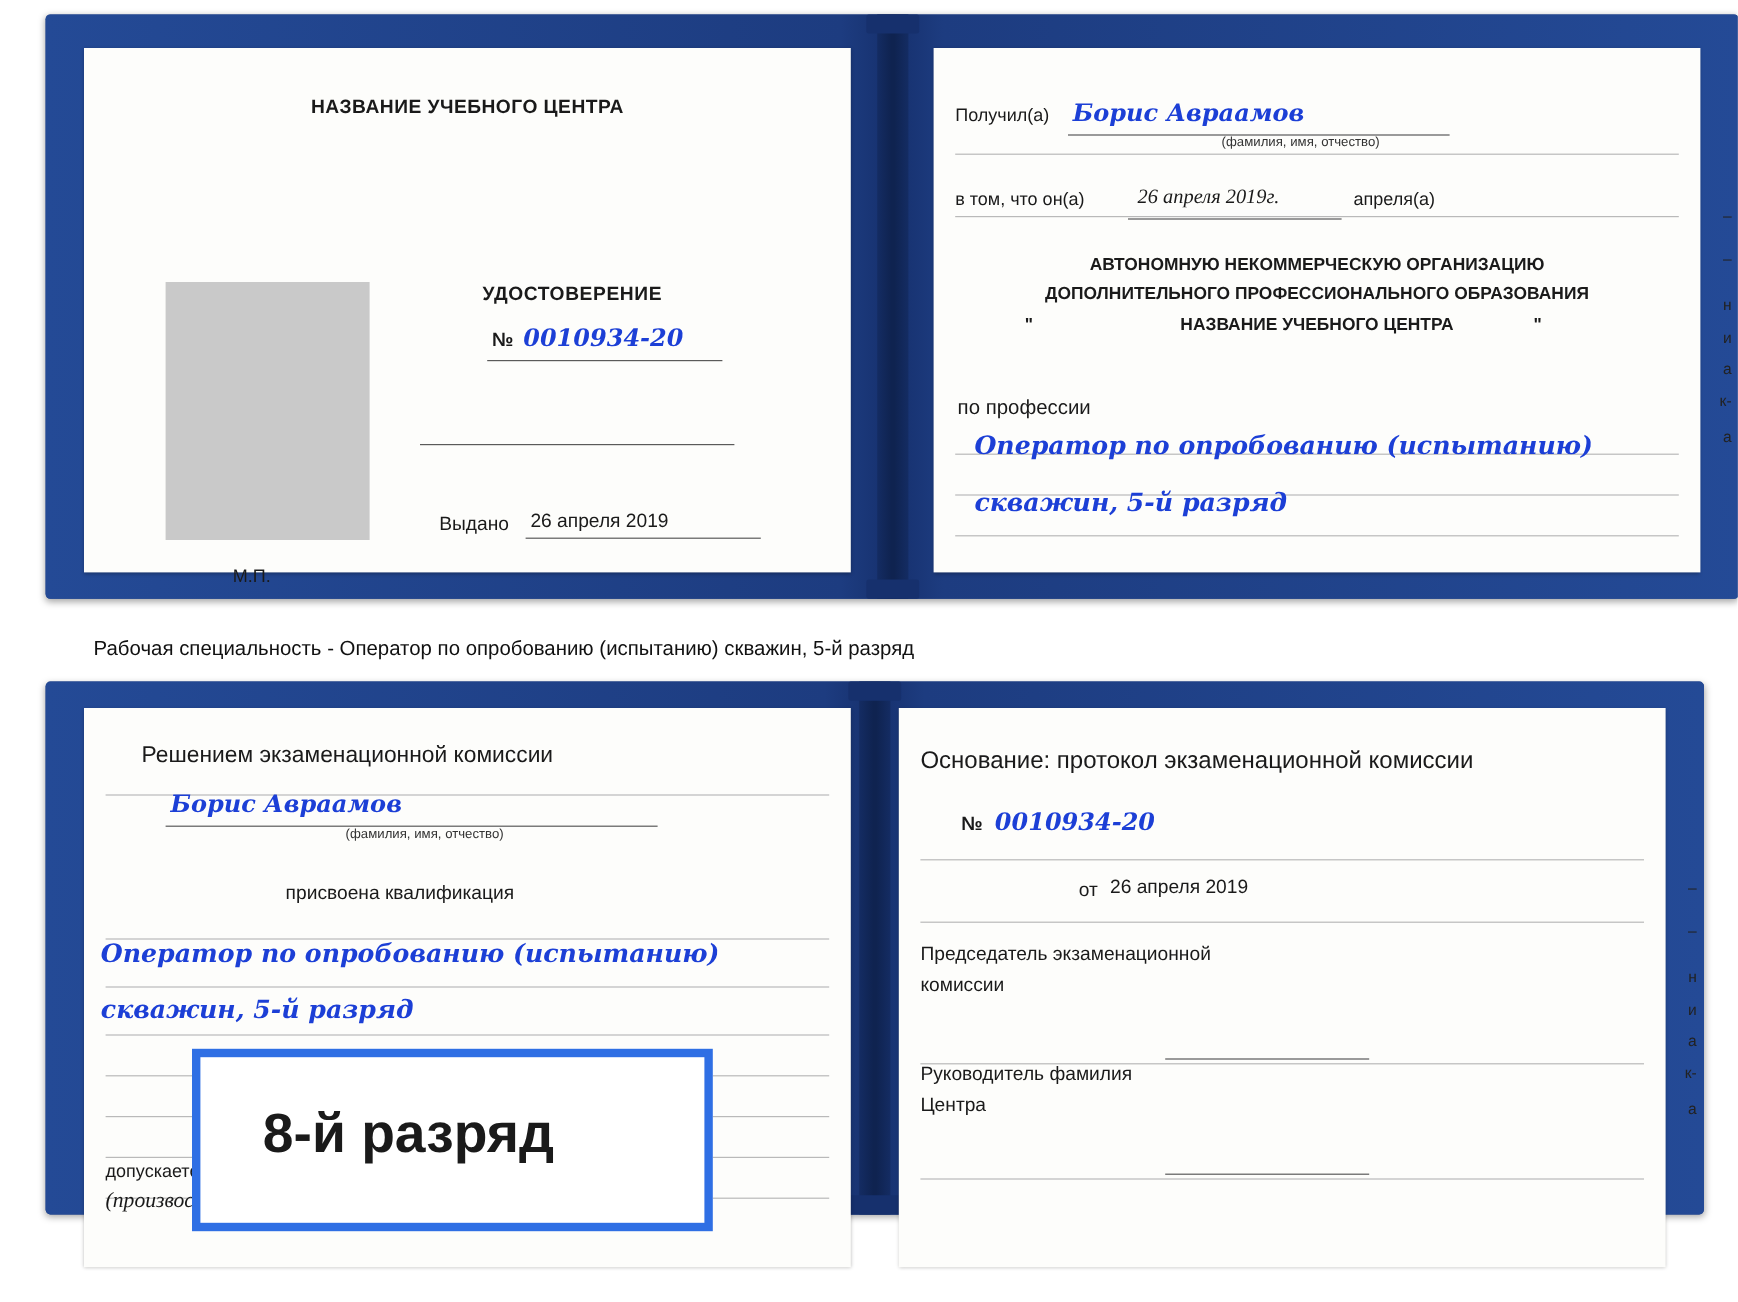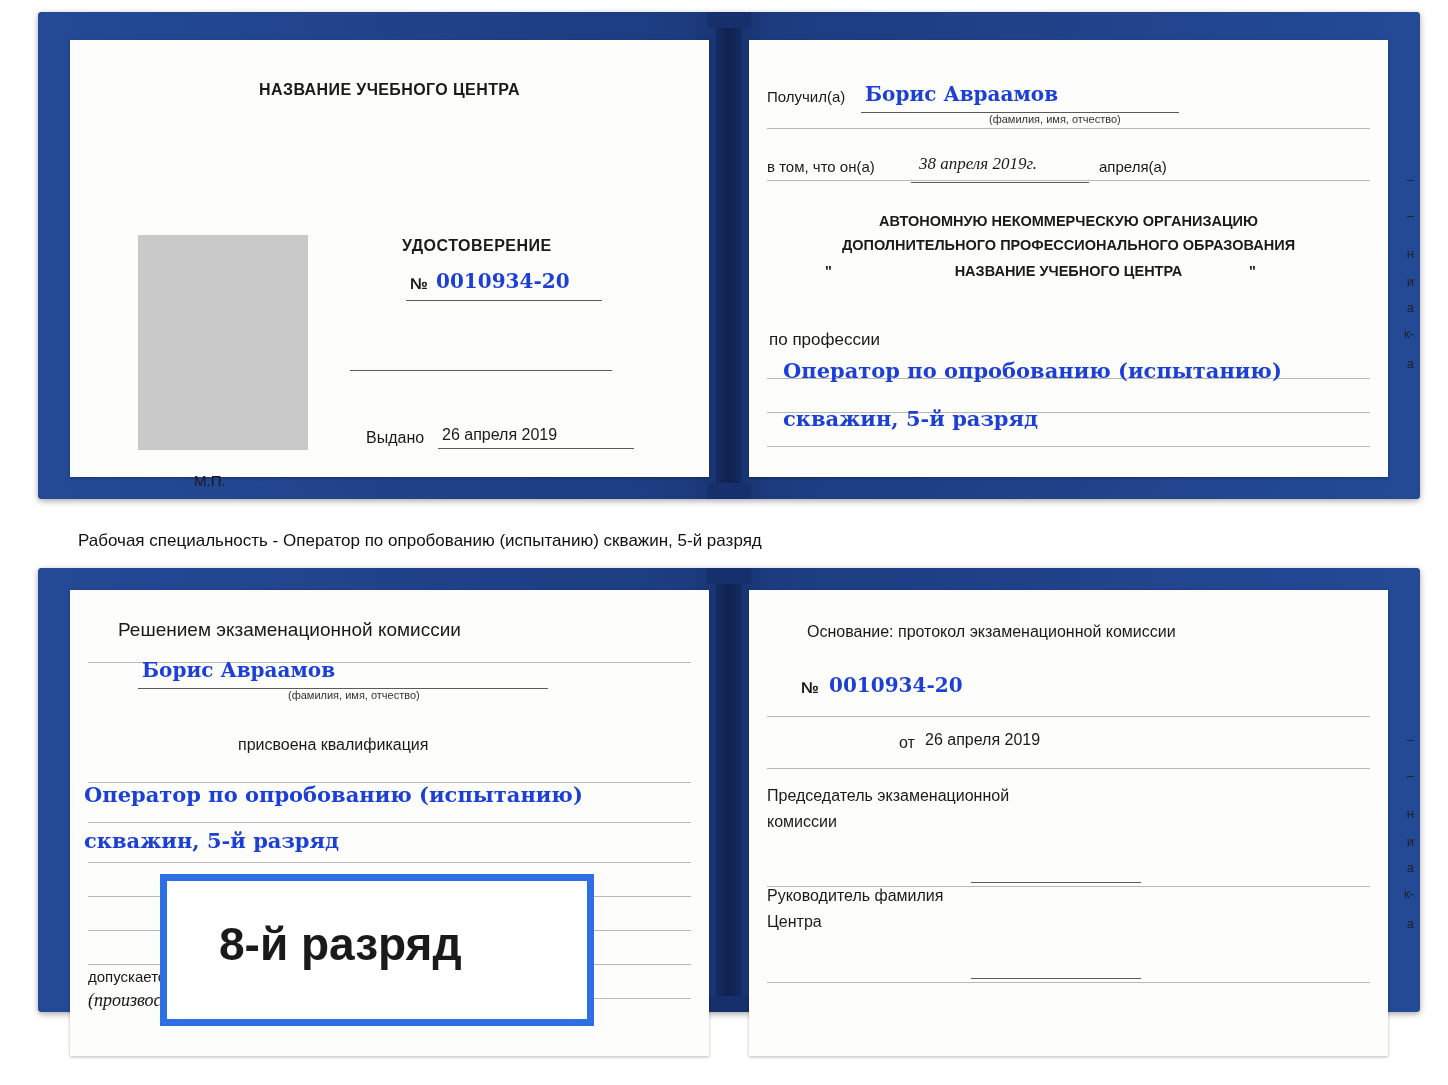--- a/index.html
+++ b/index.html
@@ -6,21 +6,21 @@
   body{
     width:1448px;height:1085px;background:#ffffff;
     font-family:"Liberation Sans", sans-serif;
     position:relative;overflow:hidden;
   }
   .page{position:absolute;left:0;top:0;width:1448px;height:1085px;}
 
   
   .book{position:absolute;background:#1e3f84;border-radius:4px;
         box-shadow:0 2px 6px rgba(0,0,0,.35);}
-  .book.top{left:38px;top:12px;width:1382px;height:487px;}
+  .book.top{left:38px;top:12px;width:1382px;height:487px;padding-left:29px;}
   .book.bottom{left:38px;top:568px;width:1382px;height:444px;text-align:center;}
 
   .cover-inner{position:absolute;inset:0;
      background:linear-gradient(90deg,#244a96 0%,#1d3c80 47%,#16306d 50%,#1d3c80 53%,#244a96 100%);
      border-radius:4px;}
   .spine{position:absolute;top:0;bottom:0;left:50%;width:26px;margin-left:-13px;
      background:linear-gradient(90deg,#142c63,#0f2350 45%,#0f2350 55%,#142c63);}
   .spine-notch{position:absolute;left:50%;margin-left:-22px;width:44px;height:16px;
      background:#16306d;border-radius:2px;}
 
@@ -38,21 +38,21 @@
 
   
   .t{position:absolute;color:#1a1a1a;font-size:15px;line-height:1.25;}
   .t.b{font-weight:bold;}
   .t.c{text-align:center;}
   .small{font-size:11px;color:#333;}
   .line{position:absolute;border-bottom:1px solid #5a5a5a;height:0;}
 
   
   .hw{position:absolute;color:#1c3fd6;font-family:"DejaVu Serif", serif;
-      font-weight:bold;font-size:20px;white-space:nowrap;}
+      font-style:italic;font-weight:bold;font-size:20px;white-space:nowrap;}
   .hw.sm{font-size:17px;}
   .ink-black{color:#1a1a1a;font-family:"Liberation Serif",serif;font-style:italic;font-weight:normal;}
 
   
   .photo{position:absolute;background:#c9c9c9;}
 
   
   .caption{position:absolute;left:78px;top:531px;font-size:17px;color:#111;}
 
   
@@ -102,21 +102,21 @@
         <div class="rule" style="top:372px;"></div>
         <div class="rule" style="top:406px;"></div>
       </div>
 
       <div class="t" style="left:18px;top:48px;font-size:15px;">Получил(а)</div>
       <div class="hw" style="left:116px;top:42px;">Борис Авраамов</div>
       <div class="line" style="left:112px;top:72px;width:318px;"></div>
       <div class="t small" style="left:240px;top:73px;">(фамилия, имя, отчество)</div>
 
       <div class="t" style="left:18px;top:118px;font-size:15px;">в том, что он(а)</div>
-      <div class="hw ink-black sm" style="left:170px;top:114px;font-weight:normal;">38 апреля 2019г.</div>
+      <div class="hw ink-black sm" style="left:170px;top:114px;font-weight:normal;">26 апреля 2019г.</div>
       <div class="line" style="left:162px;top:142px;width:178px;"></div>
       <div class="t" style="left:350px;top:118px;font-size:15px;">апреля(а)</div>
 
       <div class="t b c" style="left:10px;right:10px;top:196px;font-size:14.5px;">ДОПОЛНИТЕЛЬНОГО ПРОФЕССИОНАЛЬНОГО ОБРАЗОВАНИЯ</div>
       <div class="t b c" style="left:10px;right:10px;top:172px;font-size:14.5px;">АВТОНОМНУЮ НЕКОММЕРЧЕСКУЮ ОРГАНИЗАЦИЮ</div>
       <div class="t b" style="left:76px;top:222px;font-size:14.5px;">"</div>
       <div class="t b c" style="left:10px;right:10px;top:222px;font-size:14.5px;">НАЗВАНИЕ УЧЕБНОГО ЦЕНТРА</div>
       <div class="t b" style="left:500px;top:222px;font-size:14.5px;">"</div>
 
       <div class="t" style="left:20px;top:289px;font-size:17px;">по профессии</div>
@@ -175,21 +175,21 @@
     </div>
 
     <div class="leaf r">
       <div class="rules">
         <div class="rule" style="top:126px;"></div>
         <div class="rule" style="top:178px;"></div>
         <div class="rule" style="top:296px;"></div>
         <div class="rule" style="top:392px;"></div>
       </div>
 
-      <div class="t" style="left:18px;top:32px;font-size:16px;margin-left:40px;">Основание:  протокол  экзаменационной  комиссии</div>
+      <div class="t" style="left:18px;top:32px;font-size:20px;">Основание:  протокол  экзаменационной  комиссии</div>
 
       <div class="t b" style="left:52px;top:88px;font-size:16px;">№</div>
       <div class="hw" style="left:80px;top:83px;">0010934-20</div>
 
       <div class="t" style="left:150px;top:143px;font-size:16px;">от</div>
       <div class="t" style="left:176px;top:140px;font-size:16px;">26 апреля 2019</div>
 
       <div class="t" style="left:18px;top:196px;font-size:16px;">Председатель экзаменационной</div>
       <div class="t" style="left:18px;top:222px;font-size:16px;">комиссии</div>
       <div class="line" style="left:222px;top:292px;width:170px;"></div>

